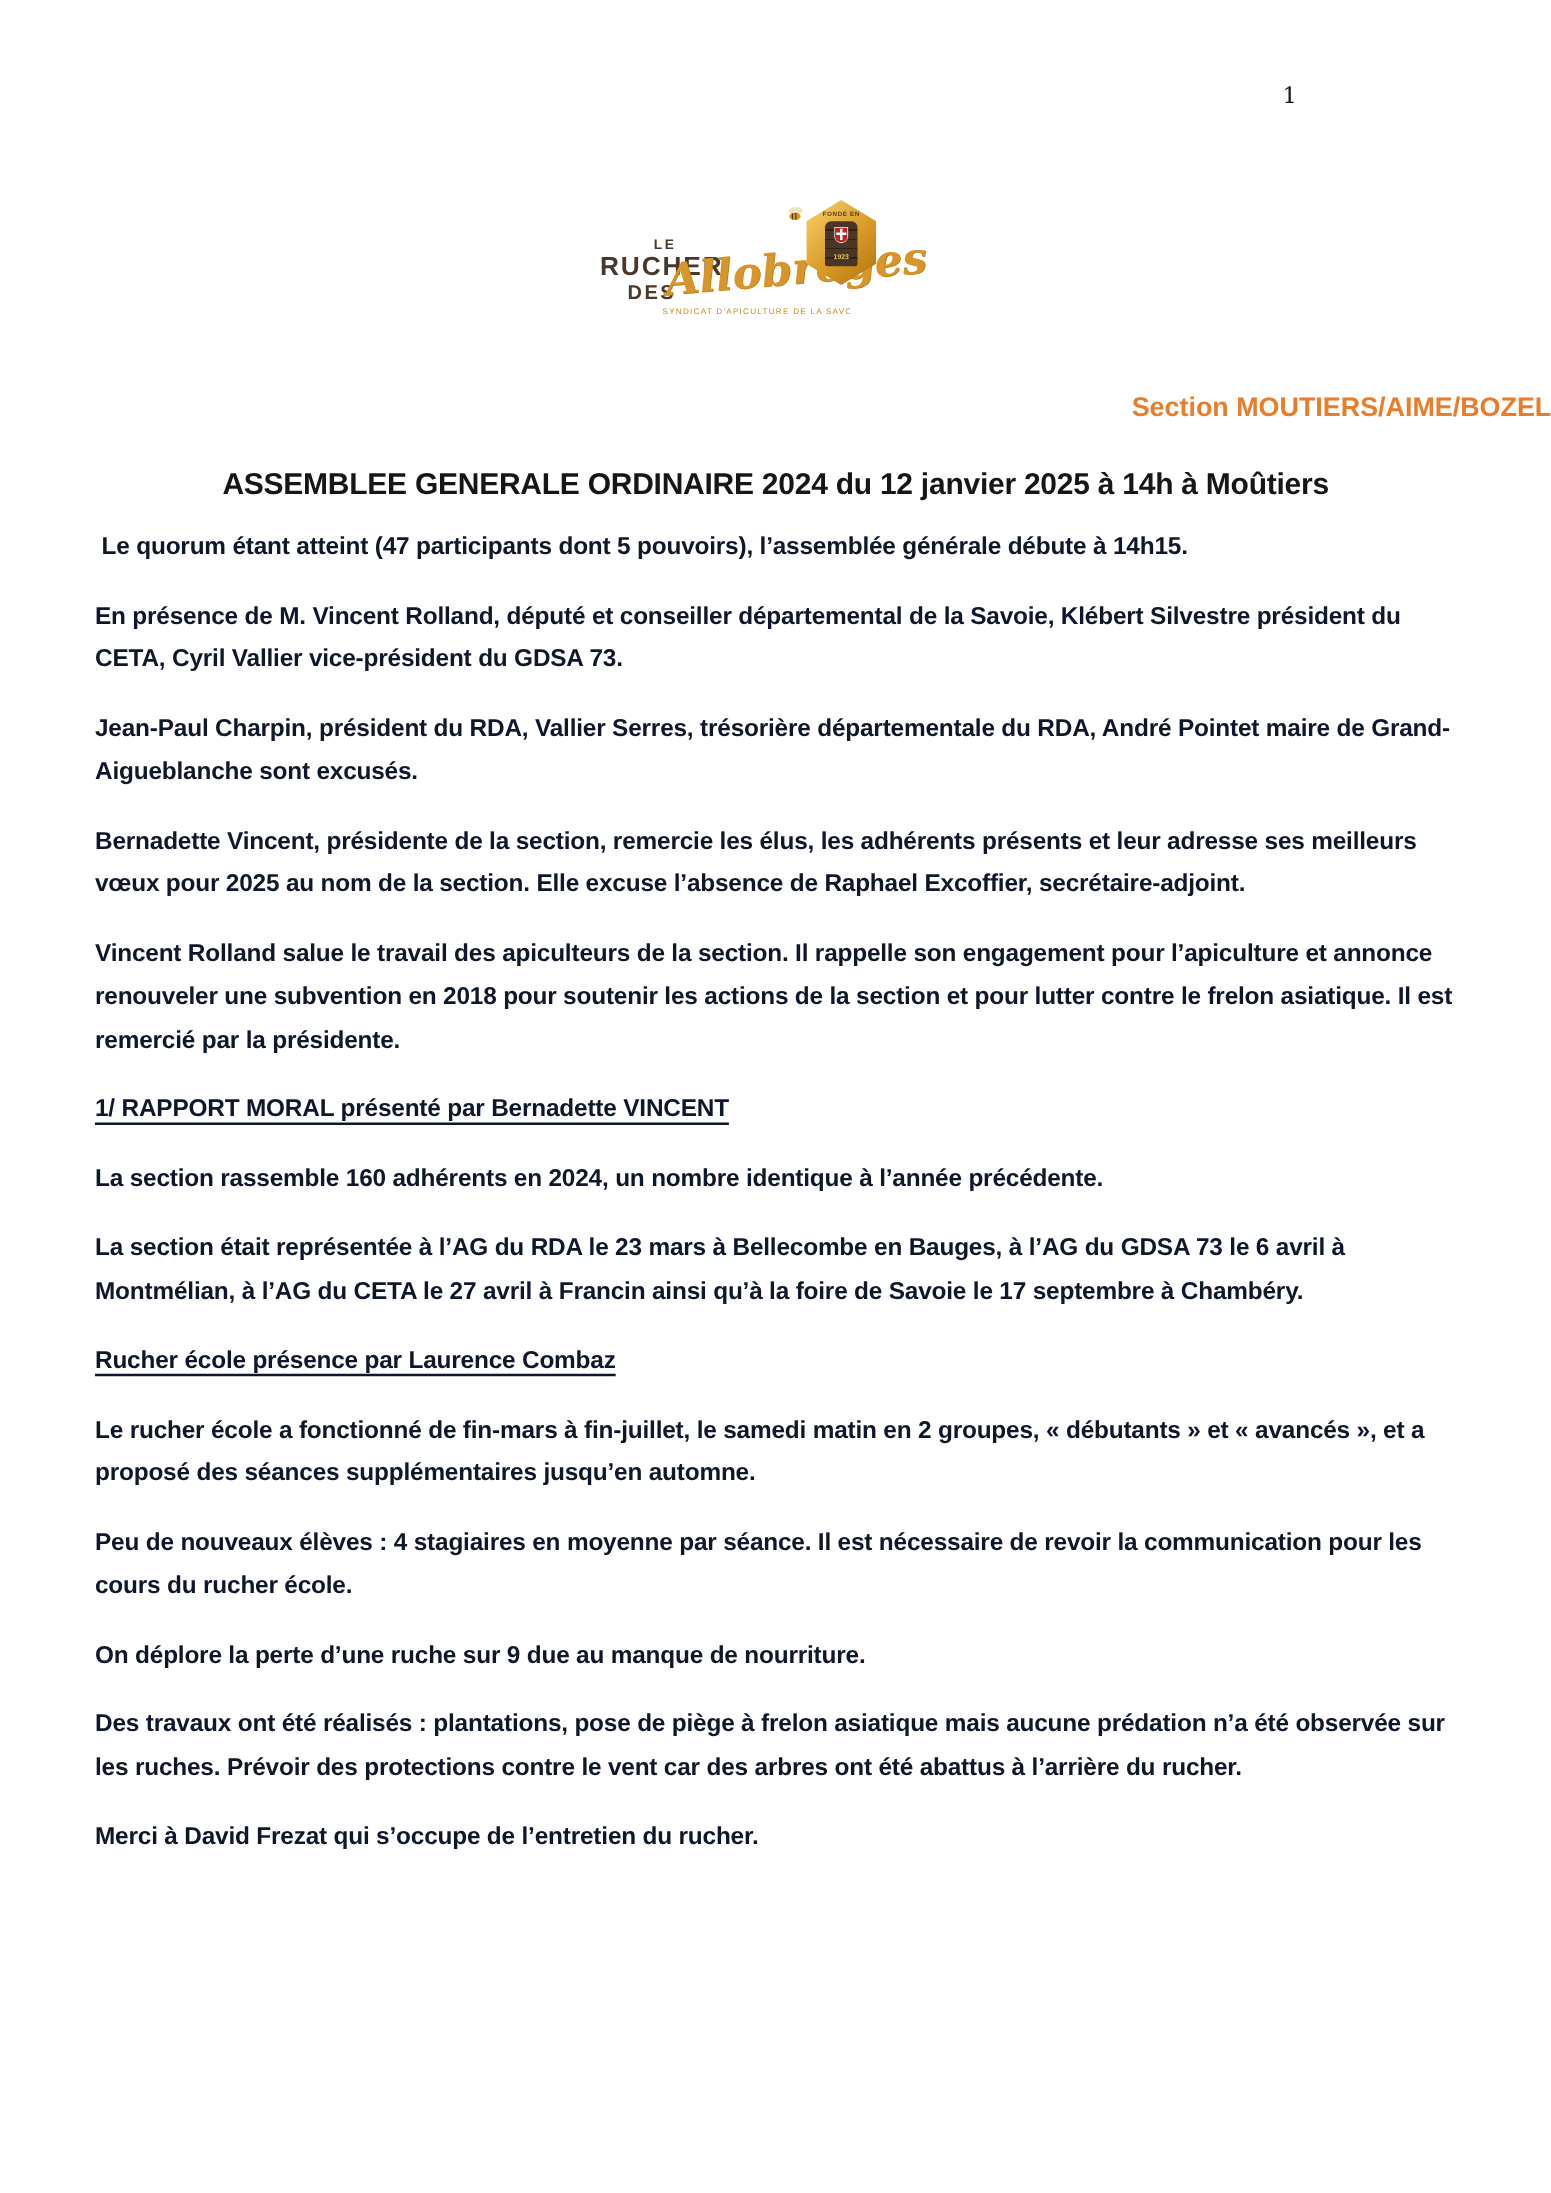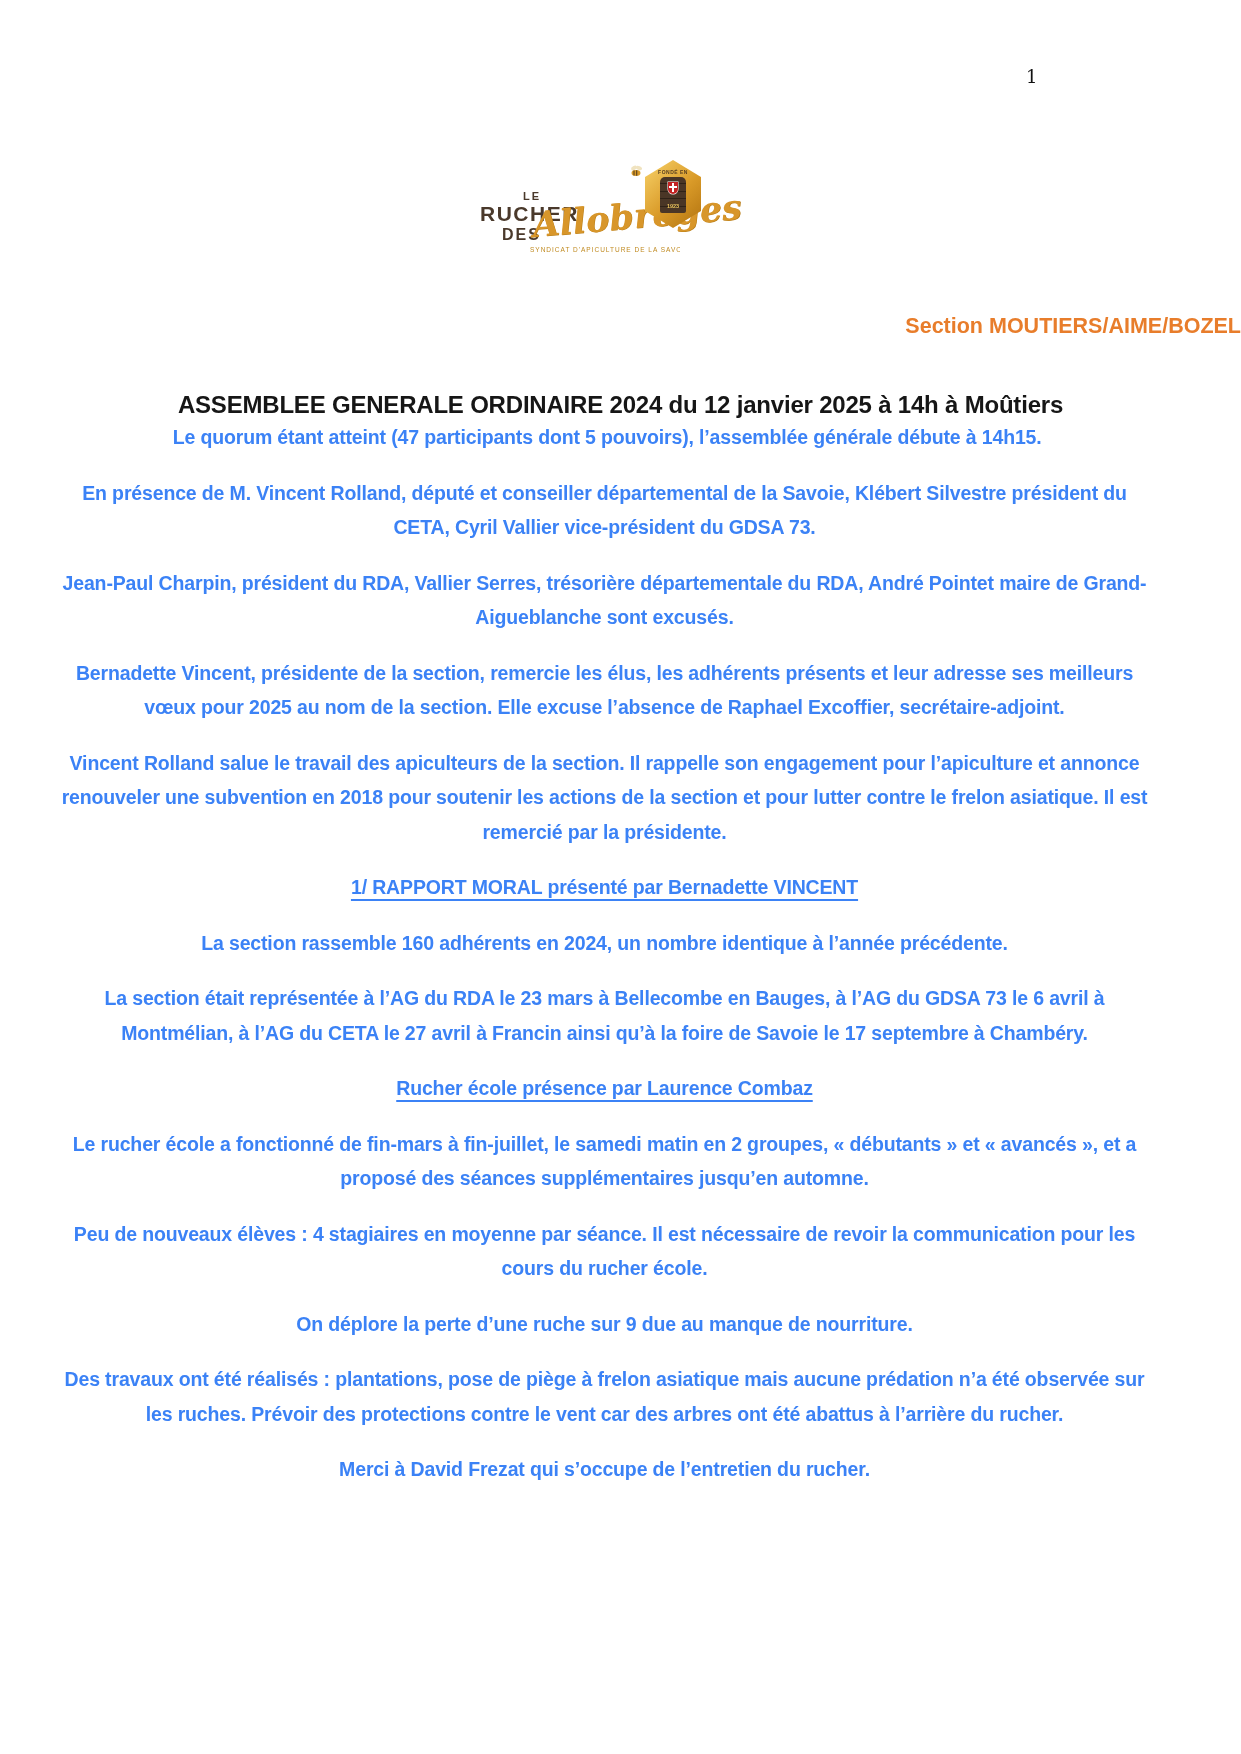--- a/index.html
+++ b/index.html
@@ -83,33 +83,32 @@
   .bee { position: absolute; left: 196px; top: 24px; }
 
   
   .section-heading {
     position: absolute; top: 314px; left: 0; width: 100%;
     text-align: right;
     font-size: 21.5px; font-weight: bold;
     color: #e87d2b;
   }
   .main-title {
-    position: absolute; top: 391px; left: 0; width: 100%;
+    position: absolute; top: 374px; left: 0; width: 100%;
     margin: 0;
     text-align: center;
     font-size: 24px; font-weight: bold;
     color: #161616;
     letter-spacing: -0.2px;
   }
 
   
   .content {
-    position: absolute; top: 420px; left: 52px; width: 1105px;
-    color: #3b82f6;
-    text-align: center;
+    position: absolute; top: 420px; left: 76px; width: 1105px;
+    color: #0f172a;
   }
   .para {
     margin: 0 0 21px 0;
     font-size: 19.5px;
     font-weight: bold;
     line-height: 34.5px;
     letter-spacing: -0.15px;
     white-space: pre-wrap;
   }
   .heading-underline {

